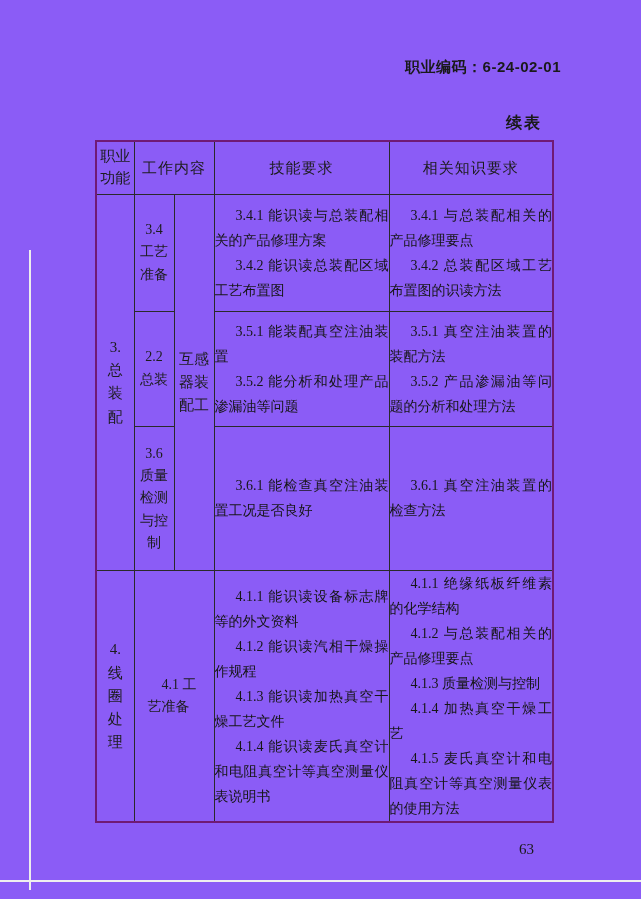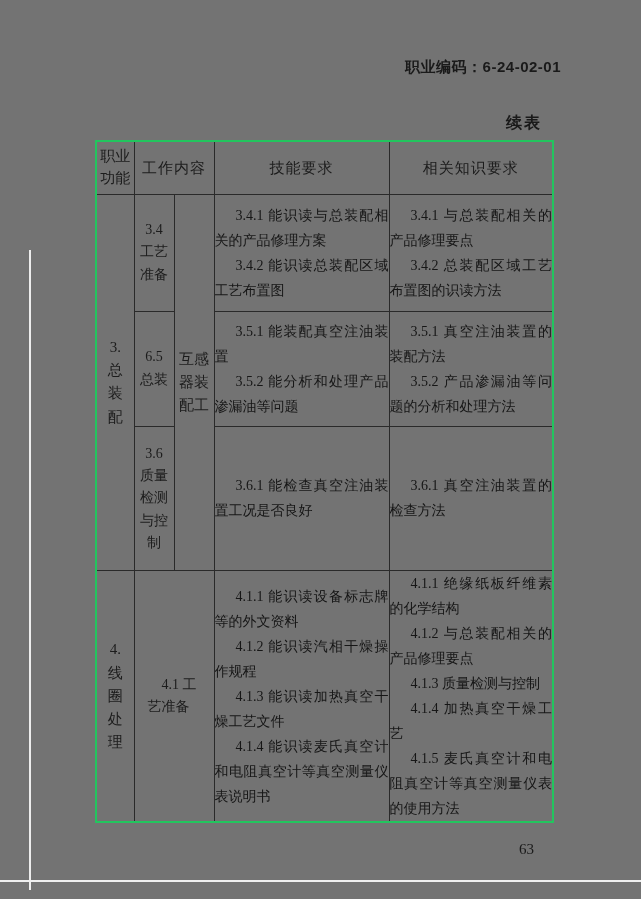--- a/index.html
+++ b/index.html
@@ -4,21 +4,21 @@
 <style>
   html, body {
     margin: 0;
     padding: 0;
     background: #ffffff;
   }
   .page {
     position: relative;
     width: 641px;
     height: 899px;
-    background: #737373;
+    background: #8b5cf6;
     font-family: "Liberation Serif", "DejaVu Serif", serif;
     color: #1c1c1c;
     overflow: hidden;
   }
   .doc-code {
     position: absolute;
     top: 58px;
     right: 80px;
     font-family: "Liberation Sans", "DejaVu Sans", sans-serif;
     font-weight: bold;
@@ -43,21 +43,21 @@
     color: #1a1a1a;
     margin-top: 24px;
   }
   table.std-table {
     position: absolute;
     left: 95px;
     top: 140px;
     width: 457px;
     border-collapse: collapse;
     table-layout: fixed;
-    border: 2px solid #22c55e;
+    border: 2px solid #701a75;
     font-size: 14px;
   }
   .std-table td {
     border: 1px solid #2a2a2a;
     padding: 0;
     vertical-align: middle;
     overflow: hidden;
   }
   .th {
     font-size: 15px;
@@ -172,21 +172,21 @@
         <p>3.4.2 能识读总装配区域工艺布置图</p>
       </td>
       <td class="body-cell">
         <p>3.4.1 与总装配相关的产品修理要点</p>
         <p>3.4.2 总装配区域工艺布置图的识读方法</p>
       </td>
     </tr>
 
     <tr style="height:115px">
       <td>
-        <div class="wtext">6.5 总装</div>
+        <div class="wtext">2.2 总装</div>
       </td>
       <td class="body-cell">
         <p>3.5.1 能装配真空注油装置</p>
         <p>3.5.2 能分析和处理产品渗漏油等问题</p>
       </td>
       <td class="body-cell">
         <p>3.5.1 真空注油装置的装配方法</p>
         <p>3.5.2 产品渗漏油等问题的分析和处理方法</p>
       </td>
     </tr>

